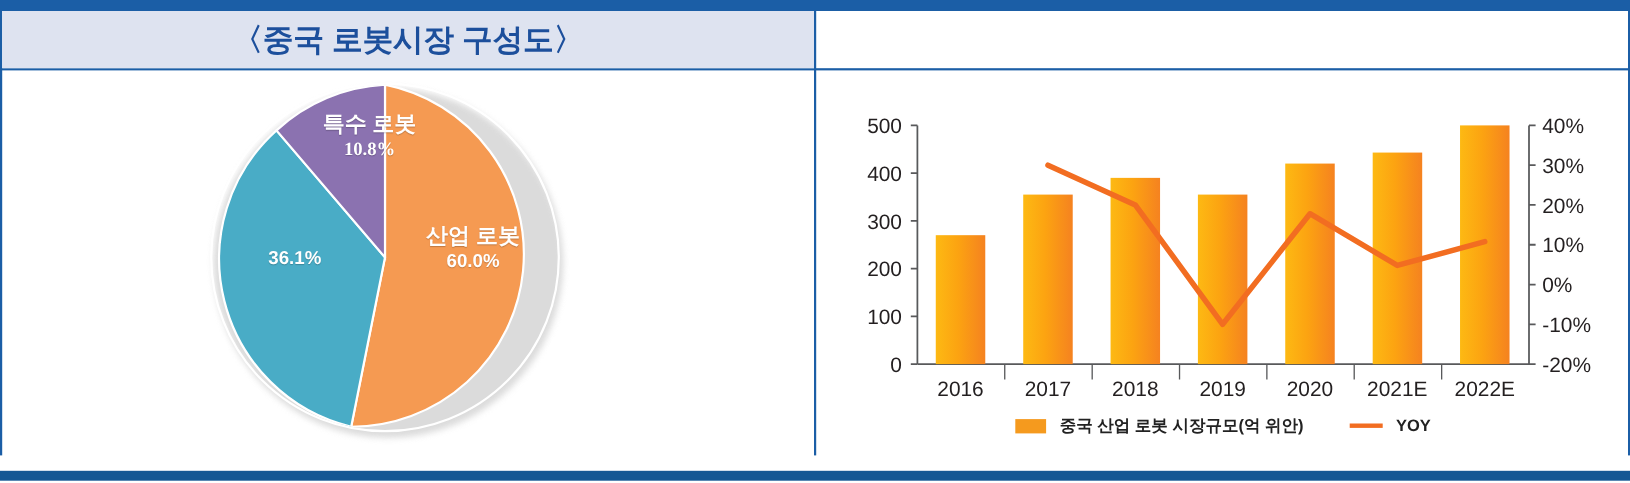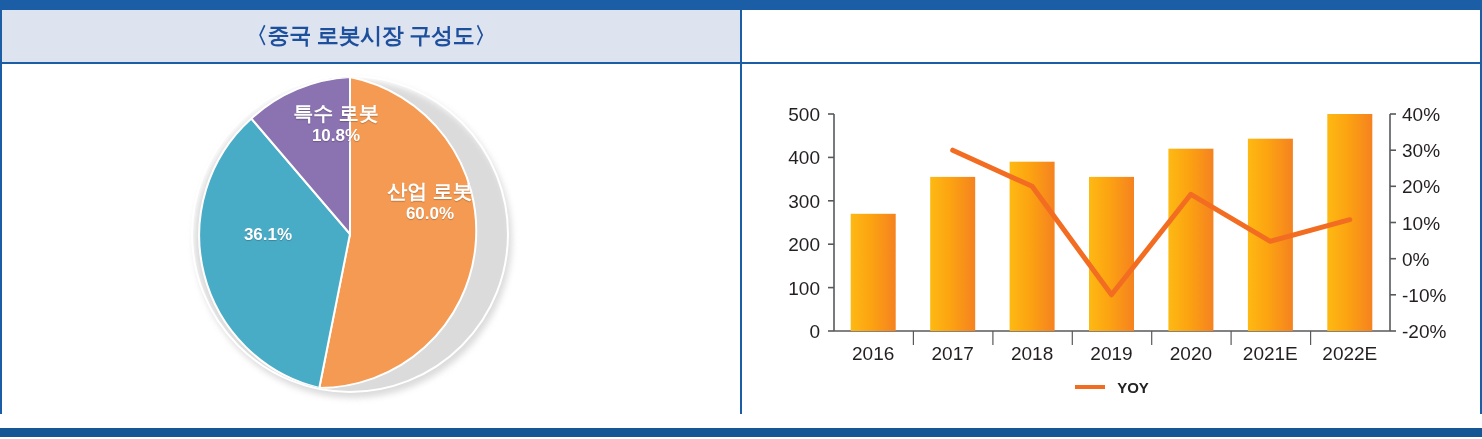--- a/index.html
+++ b/index.html
@@ -45,21 +45,21 @@
     top: 10px;
     height: 52px;
     background: #dee3f0;
     display: flex;
     align-items: center;
     justify-content: center;
   }
   .hdr-left  { left: 2px;   width: 738px; }
   .hdr-right { left: 742px; width: 738px; }
   .hdr-title {
-    font-size: 22px;
+    font-size: 28px;
     font-weight: bold;
     color: #1c4f9c;
     letter-spacing: -0.3px;
     white-space: nowrap;
   }
 
   
   .pie-wrap {
     position: absolute;
     left: 2px; top: 64px;
@@ -94,23 +94,23 @@
     position: absolute;
     color: #ffffff;
     font-weight: bold;
     text-align: center;
     line-height: 1.18;
     text-shadow: 0 1px 1px rgba(0,0,0,.22);
     white-space: nowrap;
   }
   .pie-label .ttl { font-size: 20px; display: block; }
   .pie-label .pct { font-size: 17px; display: block; }
-  .lbl-industrial { left: 172px; top: 108px; width: 140px; }
+  .lbl-industrial { left: 172px; top: 132px; width: 140px; }
   .lbl-service    { left: 10px;  top: 153px; width: 140px; }
-  .lbl-special    { left: 88px;  top: 30px;  width: 120px; }
+  .lbl-special    { left: 88px;  top: 30px;  width: 120px; font-family: Liberation Serif, serif; }
 
   
   .chart-wrap {
     position: absolute;
     left: 742px; top: 64px;
     width: 878px; height: 350px;
   }
   .chart-svg { position: absolute; left: 0; top: 0; }
 
   .legend {
@@ -268,19 +268,23 @@
         <text x="290.1" y="296">2018</text>
         <text x="369.5" y="296">2019</text>
         <text x="448.9" y="296">2020</text>
         <text x="528.3" y="296">2021E</text>
         <text x="607.8" y="296">2022E</text>
       </g>
     </svg>
 
     <div class="legend">
       <div class="legend-item">
+        <span class="swatch-bar"></span>
+        <span>중국 산업 로봇 시장규모(억 위안)</span>
+      </div>
+      <div class="legend-item">
         <span class="swatch-line"></span>
         <span>YOY</span>
       </div>
     </div>
   </div>
 
 </div>
 
 </body></html>

